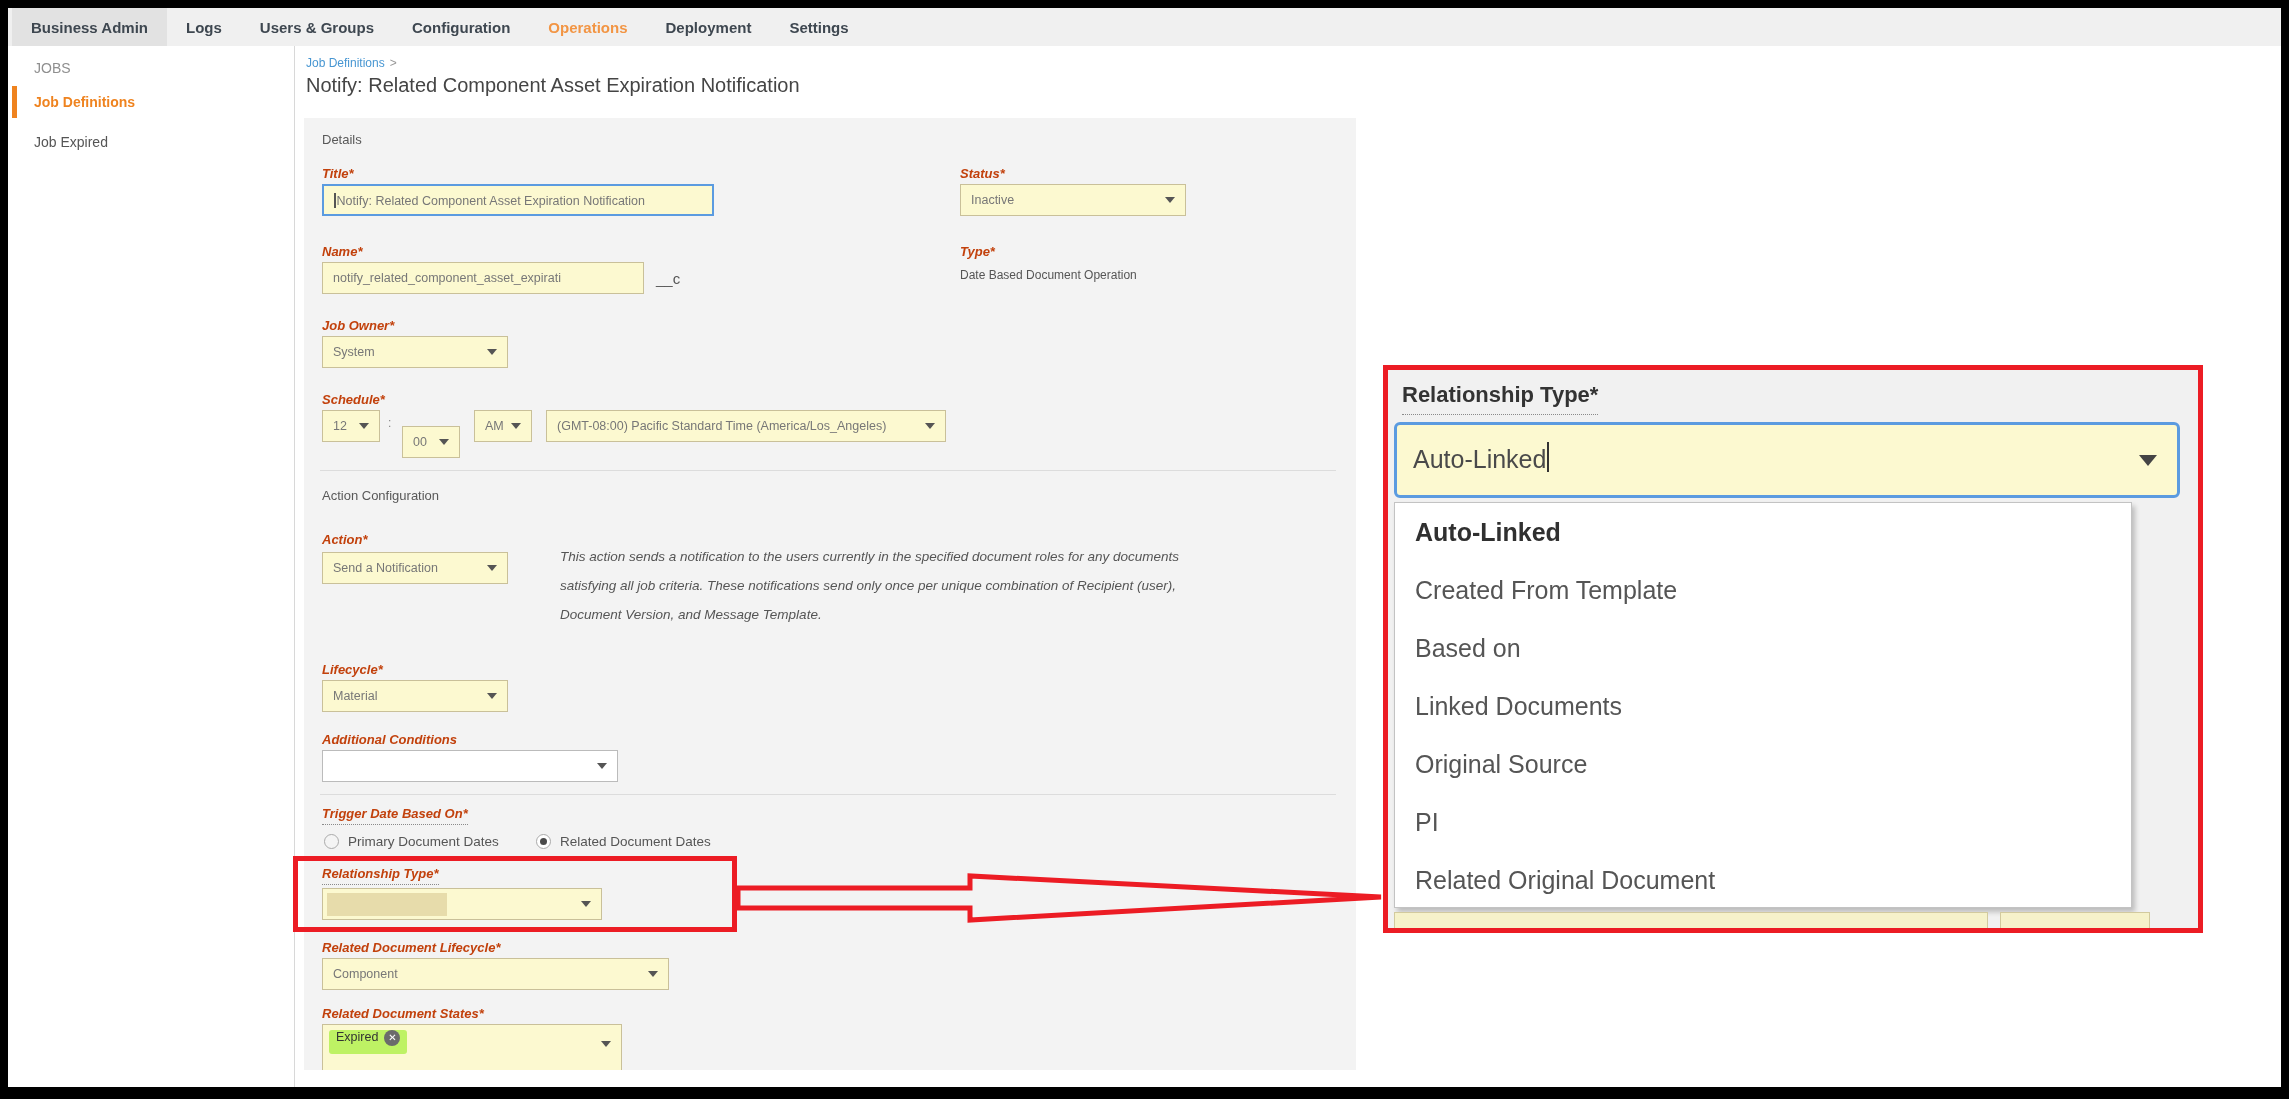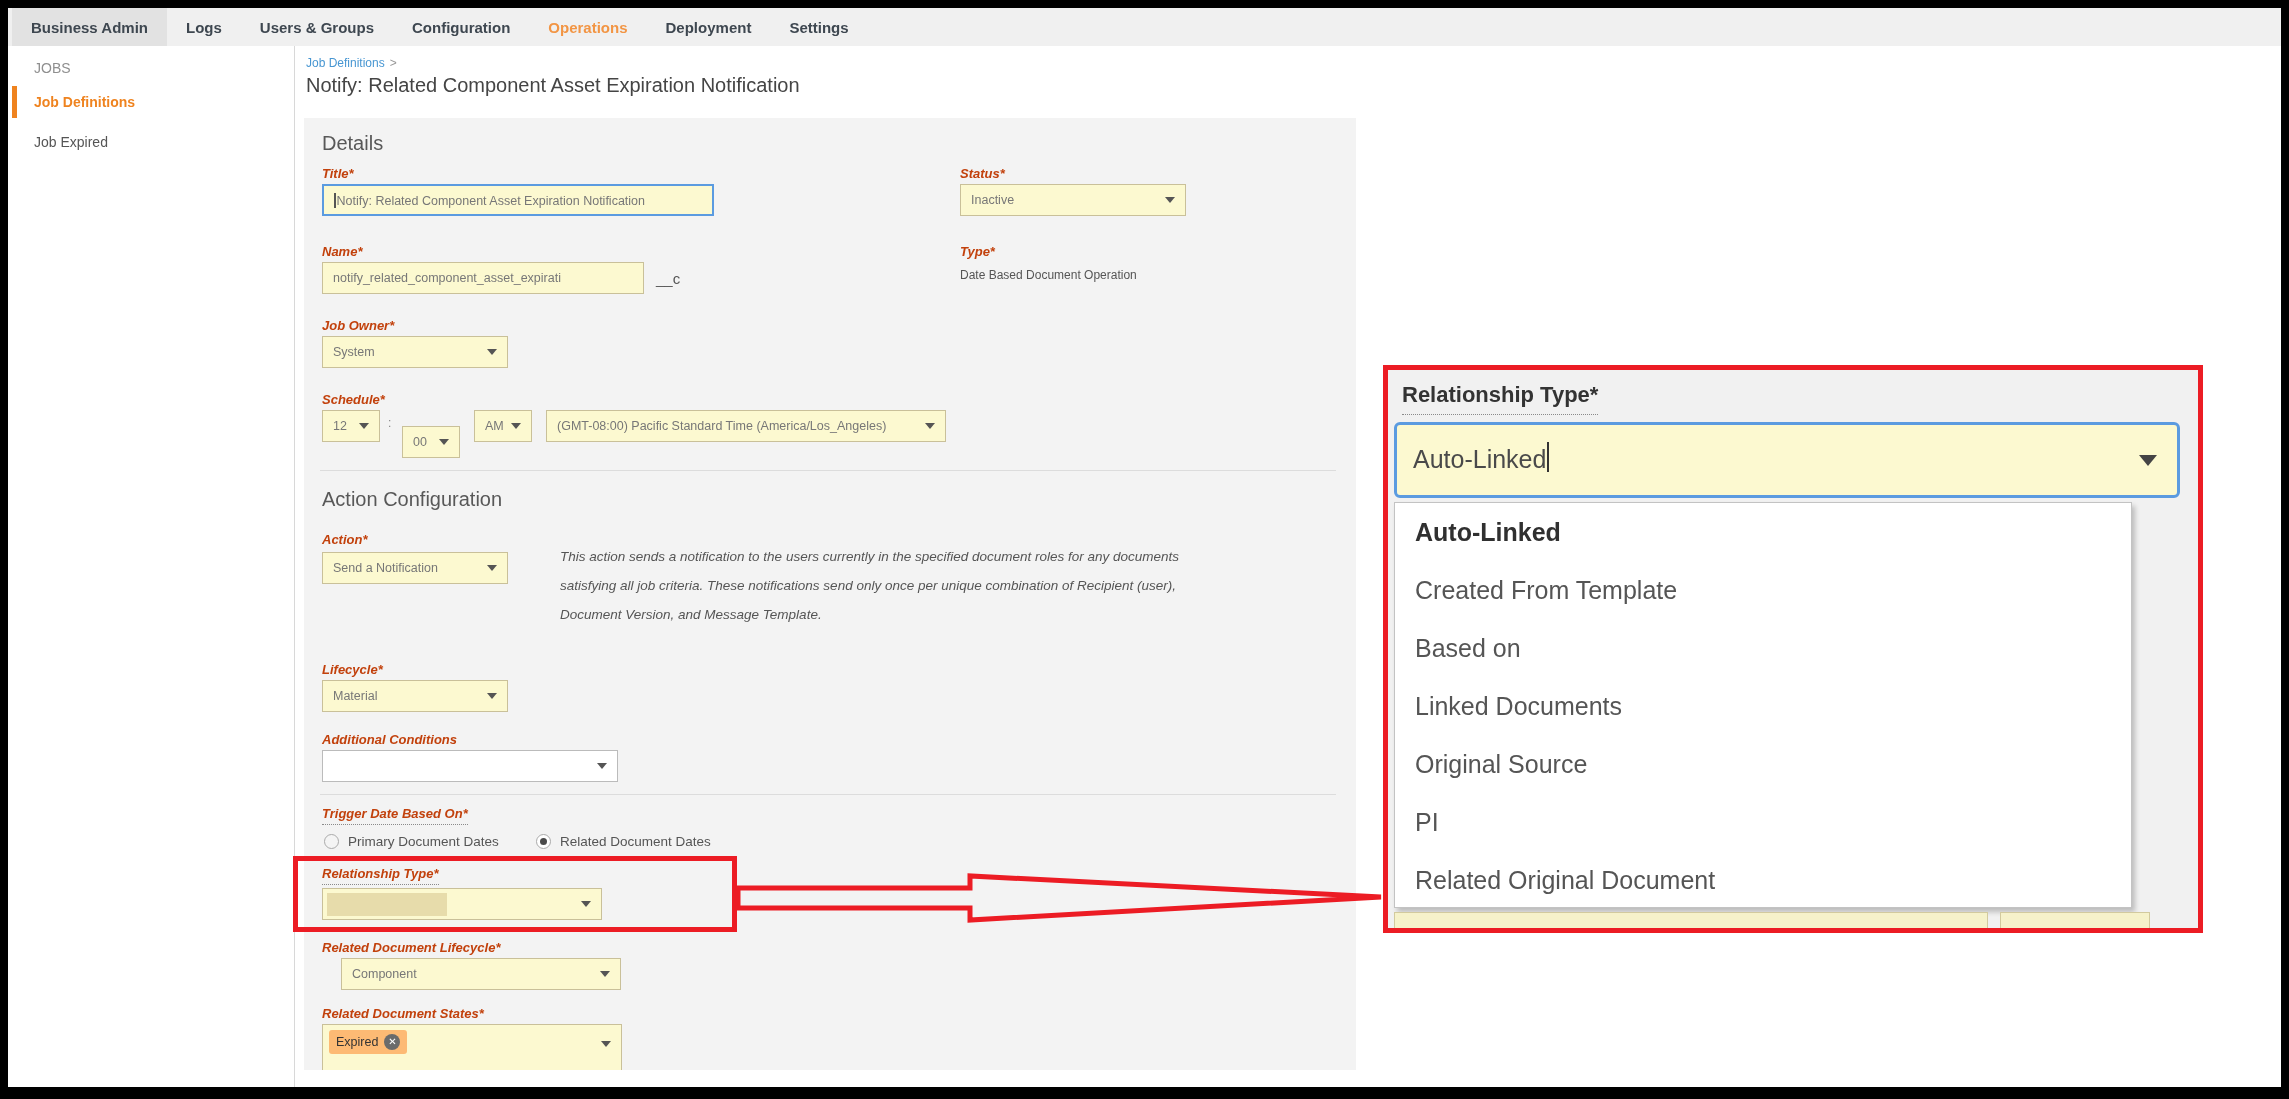--- a/index.html
+++ b/index.html
@@ -22,21 +22,21 @@
   .sb-item.plain{top:88px;}
 
   
   .content{position:absolute;left:288px;top:38px;width:1985px;height:1041px;background:#fff;}
   .breadcrumb{position:absolute;left:10px;top:10px;font-size:12px;}
   .breadcrumb .bc-link{color:#4796d2;cursor:pointer;}
   .breadcrumb .bc-sep{color:#999;margin-left:5px;}
   .page-title{position:absolute;left:10px;top:28px;font-size:20px;color:#454545;}
 
   .panel{position:absolute;left:8px;top:72px;width:1052px;height:952px;background:#f3f3f3;overflow:hidden;}
-  .sec-heading{position:absolute;font-size:20px;color:#585858;}
+  .sec-heading{position:absolute;font-size:13px;color:#585858;}
   .fld-label{position:absolute;font-size:13px;font-weight:bold;color:#c2410c;white-space:nowrap;font-style:italic;}
   .fld-label.dotted{border-bottom:1px dotted #8a8a8a;padding-bottom:3px;}
   .divider{position:absolute;left:16px;width:1016px;height:1px;background:#dcdcdc;}
 
   .ybox,.wbox{position:absolute;box-sizing:border-box;height:32px;font-size:12.5px;color:#777;}
   .ybox{background:#fcf9d0;border:1px solid #c9c099;}
   .wbox{background:#fff;border:1px solid #bbb;}
   .ybox .value,.wbox .value{position:absolute;left:10px;top:0;line-height:30px;white-space:nowrap;}
   .caret{position:absolute;right:10px;top:50%;margin-top:-3px;width:0;height:0;
          border-left:5px solid transparent;border-right:5px solid transparent;border-top:6px solid #555;}
@@ -47,21 +47,21 @@
   .static-value{position:absolute;font-size:12px;color:#555;white-space:nowrap;}
   .desc{position:absolute;font-size:13.5px;font-style:italic;color:#555;line-height:29px;}
 
   .radio{position:absolute;width:15px;height:15px;border-radius:50%;border:1px solid #aaa;background:#f4f4f4;box-sizing:border-box;}
   .radio.checked{background:#fff;}
   .radio.checked::after{content:"";position:absolute;left:3px;top:3px;width:7px;height:7px;border-radius:50%;background:#4a4a4a;}
   .radio-label{position:absolute;font-size:13.5px;color:#555;white-space:nowrap;}
 
   .redact{position:absolute;left:4px;top:4px;width:120px;height:23px;background:#e7dcab;}
 
-  .chip{position:absolute;left:6px;top:5px;height:24px;background:#fdba74;border-radius:3px;display:flex;align-items:center;padding:0 7px;}
+  .chip{position:absolute;left:6px;top:5px;height:24px;background:#bef264;border-radius:3px;display:flex;padding:0 7px;}
   .chip-text{font-size:12.5px;color:#333;margin-right:6px;}
   .chip-x{width:16px;height:16px;border-radius:50%;background:#6b6b6b;color:#fff;font-size:10px;line-height:16px;text-align:center;cursor:pointer;}
 
   
   .red-box{position:absolute;left:285px;top:848px;width:444px;height:76px;border:5px solid #ec1c24;box-sizing:border-box;}
   .arrow-svg{position:absolute;left:727px;top:860px;}
 
   
   .callout{position:absolute;left:1375px;top:357px;width:820px;height:568px;border:5px solid #ec1c24;background:#f1f1f1;box-sizing:border-box;overflow:hidden;}
   .co-label{position:absolute;left:14px;top:12px;font-size:22px;font-weight:bold;color:#333;
@@ -190,21 +190,21 @@
       <span class="radio checked" style="left:232px;top:716px;"></span>
       <span class="radio-label" style="left:256px;top:716px;">Related Document Dates</span>
 
       <div class="fld-label dotted" style="left:18px;top:748px;">Relationship Type*</div>
       <div class="ybox" style="left:18px;top:770px;width:280px;">
         <span class="redact"></span>
         <span class="caret"></span>
       </div>
 
       <div class="fld-label" style="left:18px;top:822px;">Related Document Lifecycle*</div>
-      <div class="ybox" style="left:18px;top:840px;width:280px;margin-left:19px;">
+      <div class="ybox" style="left:18px;top:840px;width:347px;">
         <span class="value">Component</span>
         <span class="caret"></span>
       </div>
 
       <div class="fld-label" style="left:18px;top:888px;">Related Document States*</div>
       <div class="ybox" style="left:18px;top:906px;width:300px;height:64px;">
         <span class="chip">
           <span class="chip-text">Expired</span>
           <span class="chip-x">✕</span>
         </span>

